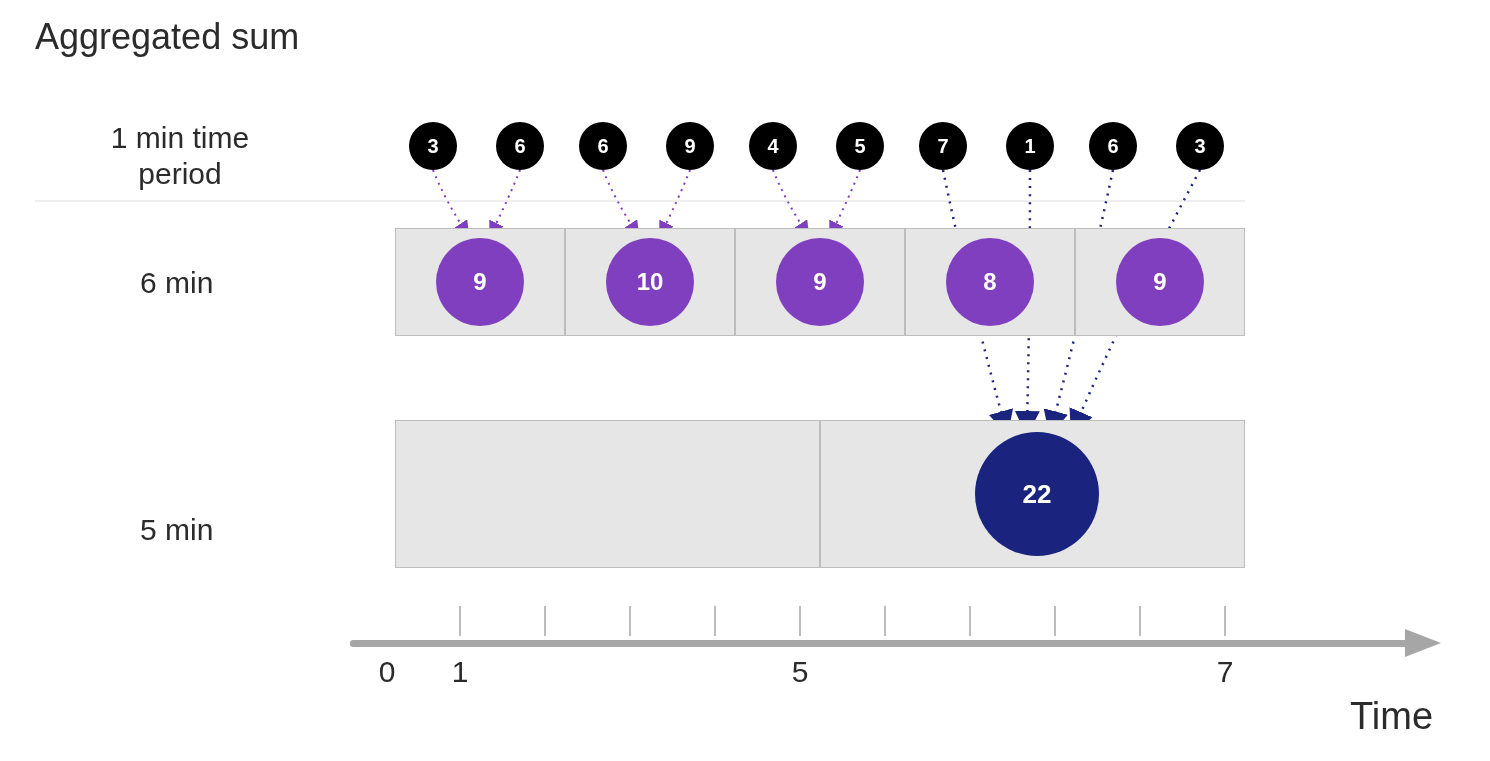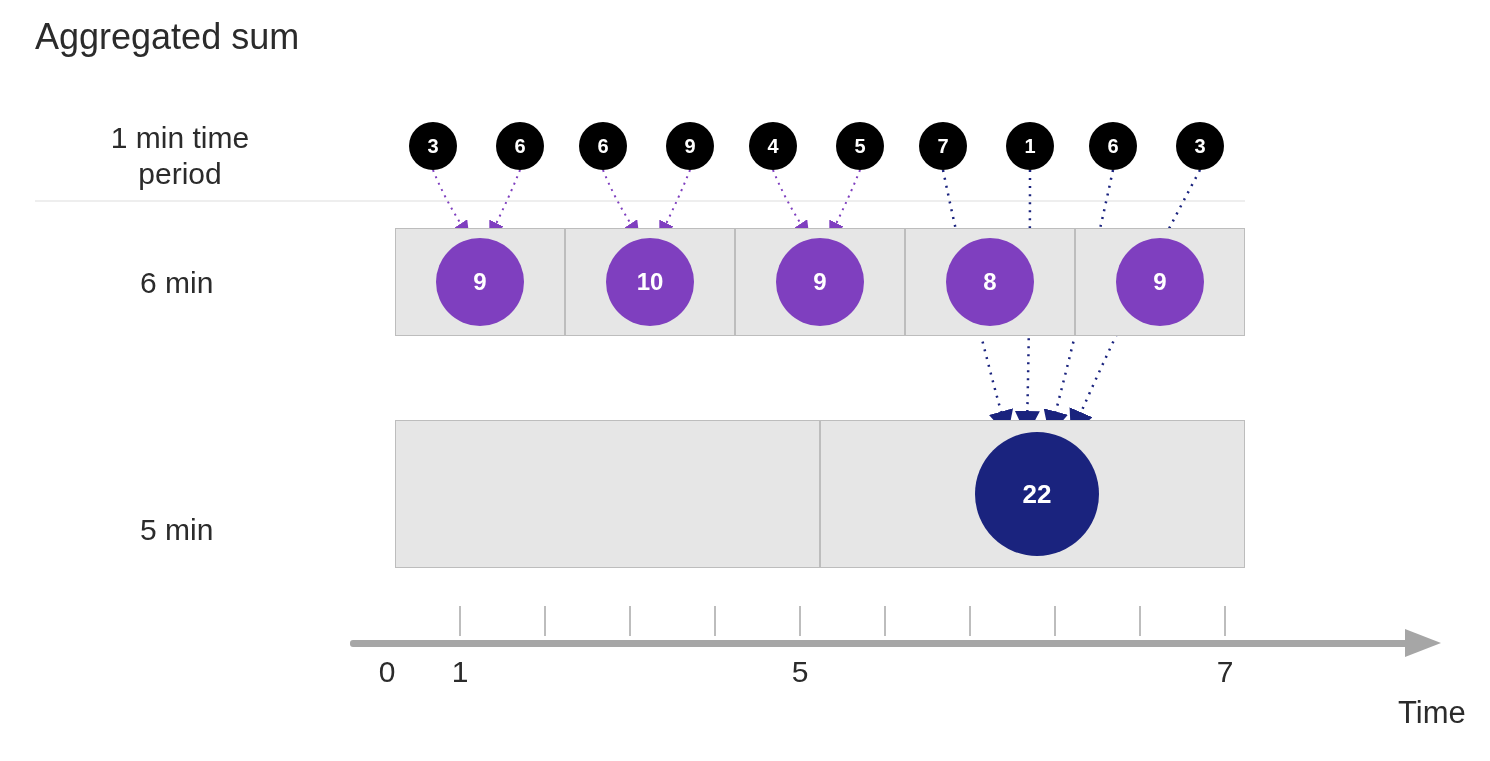--- a/index.html
+++ b/index.html
@@ -89,22 +89,21 @@
     background: #bdbdbd;
   }
   .axis-text {
     position: absolute;
     font-size: 30px;
     text-align: center;
     transform: translateX(-50%);
   }
   .time-label {
     position: absolute;
-    font-size: 31px;
-    margin-left: 48px;
+    font-size: 38px;
   }
   svg.overlay {
     position: absolute;
     left: 0; top: 0;
     width: 1490px;
     height: 761px;
     pointer-events: none;
   }
 </style>
 </head>

